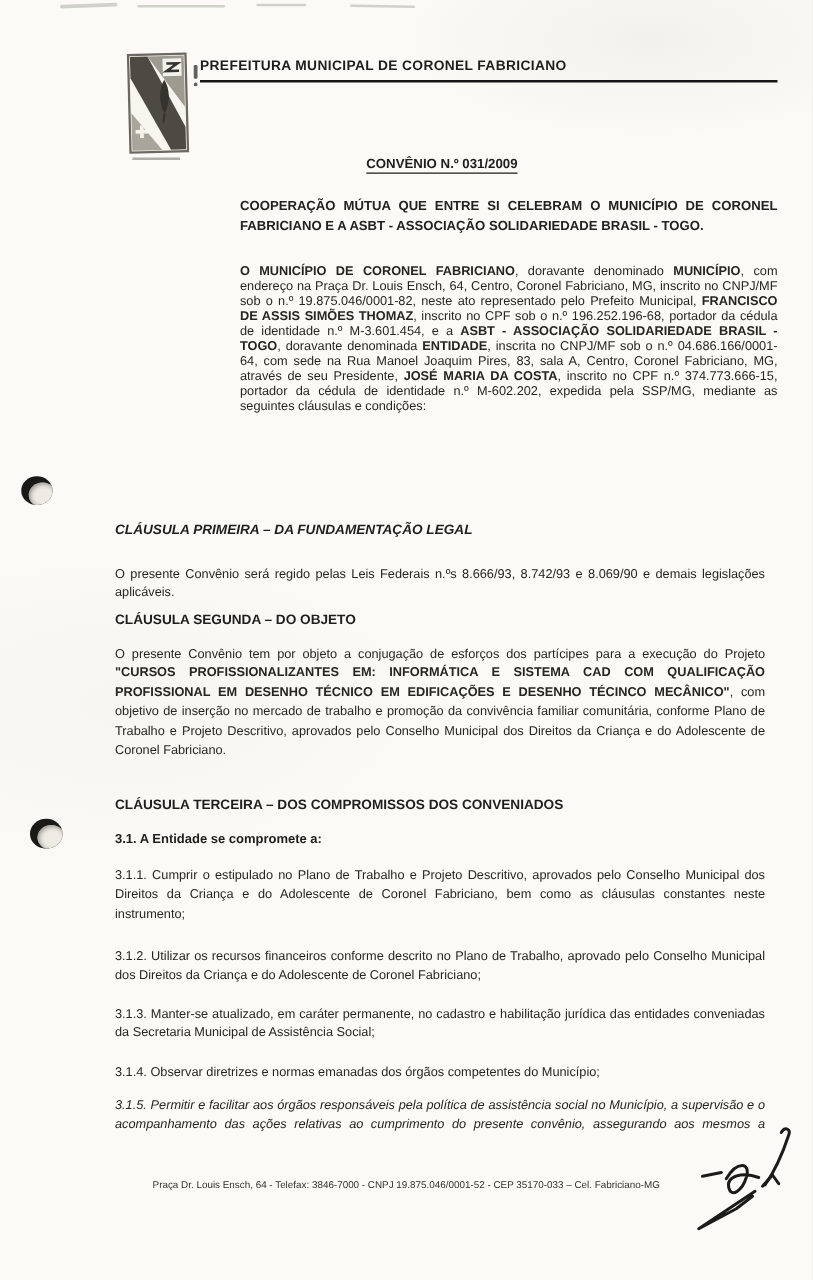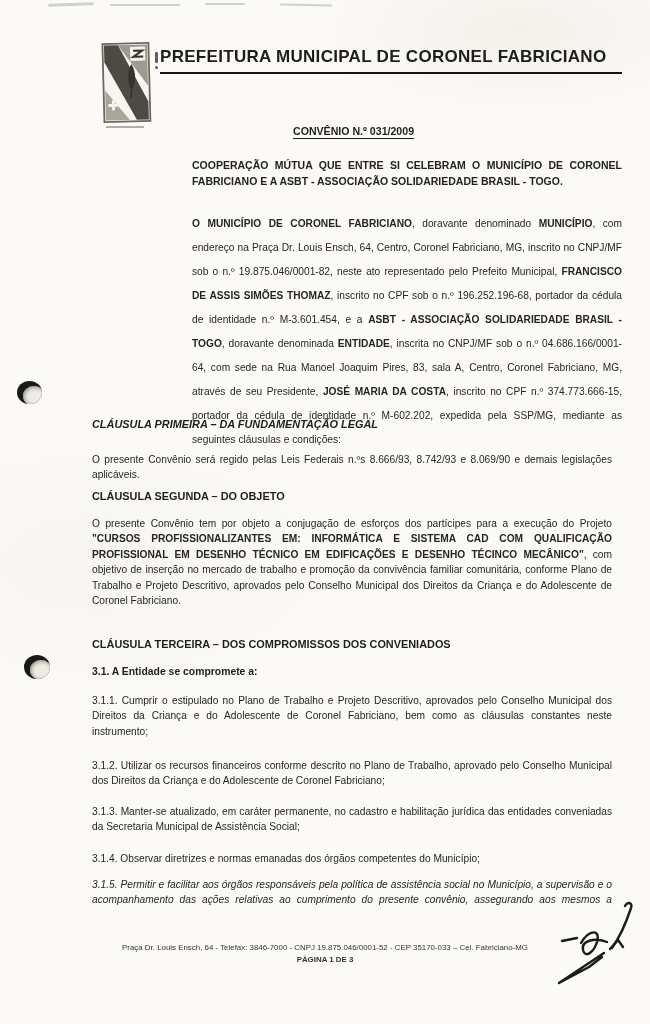--- a/index.html
+++ b/index.html
@@ -21,36 +21,36 @@
   .punch{position:absolute;border-radius:50%;background:#191917;overflow:hidden;}
   .punch::after{content:"";position:absolute;left:6px;top:5px;width:22px;height:20px;border-radius:50%;
     background:#eeebe4;box-shadow:inset 1px 1px 4px #8a8880;}
   .p1{left:17px;top:381px;width:25px;height:23px;}
   .p2{left:24px;top:655px;width:26px;height:24px;}
   
   .logo{position:absolute;left:102px;top:42px;transform:rotate(-1.5deg);}
   .logo-base{position:absolute;left:106px;top:126px;width:38px;height:2px;background:#7d7b73;opacity:.6;}
   .page-title{
     position:absolute;left:160px;top:47px;width:462px;
-    font-size:17px;font-weight:bold;letter-spacing:.3px;white-space:nowrap;
+    font-size:11px;font-weight:bold;letter-spacing:.3px;white-space:nowrap;
     color:#1e1d1b;border-bottom:2.6px solid #161513;padding-bottom:5px;
   }
   .doc-number{
     position:absolute;left:293px;top:125px;
     font-size:10.6px;font-weight:bold;color:#1e1d1b;
     border-bottom:1.6px solid #1e1d1b;padding-bottom:1px;
   }
   
   .preamble{
     position:absolute;left:192px;top:157px;width:430px;
     font-size:10.5px;font-weight:bold;line-height:16px;text-align:justify;color:#232220;
   }
   .parties{
     position:absolute;left:192px;top:212px;width:430px;
-    font-size:10.2px;line-height:24px;text-align:justify;
+    font-size:10.2px;line-height:12px;text-align:justify;
   }
   .clause-heading{
     position:absolute;left:92px;width:522px;
     font-size:10.9px;font-weight:bold;color:#1f1e1c;white-space:nowrap;
   }
   .para{
     position:absolute;left:92px;width:520px;
     font-size:10.2px;line-height:15.4px;text-align:justify;
   }
   .sub-heading{
@@ -110,21 +110,20 @@
   <div class="clause-heading" style="top:638px;">CLÁUSULA TERCEIRA – DOS COMPROMISSOS DOS CONVENIADOS</div>
   <div class="sub-heading" style="top:666px;">3.1. A Entidade se compromete a:</div>
   <div class="para" style="top:693px;">3.1.1. Cumprir o estipulado no Plano de Trabalho e Projeto Descritivo, aprovados pelo Conselho Municipal dos Direitos da Criança e do Adolescente de Coronel Fabriciano, bem como as cláusulas constantes neste instrumento;</div>
   <div class="para" style="top:758px;">3.1.2. Utilizar os recursos financeiros conforme descrito no Plano de Trabalho, aprovado pelo Conselho Municipal dos Direitos da Criança e do Adolescente de Coronel Fabriciano;</div>
   <div class="para" style="top:804px;">3.1.3. Manter-se atualizado, em caráter permanente, no cadastro e habilitação jurídica das entidades conveniadas da Secretaria Municipal de Assistência Social;</div>
   <div class="para" style="top:851px;">3.1.4. Observar diretrizes e normas emanadas dos órgãos competentes do Município;</div>
   <div class="para justify-last" style="top:877px;">3.1.5. Permitir e facilitar aos órgãos responsáveis pela política de assistência social no Município, a supervisão e o acompanhamento das ações relativas ao cumprimento do presente convênio, assegurando aos mesmos a</div>
 
   <div class="footer">
     <div class="f1">Praça Dr. Louis Ensch, 64 - Telefax: 3846-7000 - CNPJ 19.875.046/0001-52 - CEP 35170-033 – Cel. Fabriciano-MG</div>
-    <div class="f3">PÁGINA 1 DE 3</div>
   </div>
 
   <div class="signature">
     <svg width="98" height="112" viewBox="0 0 98 112" aria-hidden="true">
       <g stroke="#1b1b19" stroke-width="2.4" fill="none" stroke-linecap="round" stroke-linejoin="round">
         <path d="M73,10 c3,-5 8,-3 6,2 c-3,9 -9,26 -19,40"></path>
         <path d="M10,45 l15,-3"></path>
         <path d="M29,47 c9,-15 20,-13 16,-1 c-3,10 -12,17 -14,8 c-2,-9 11,-13 24,-8"></path>
         <path d="M58,53 l8,-9 l5,7"></path>
         <path d="M52,57 L7,87 L37,71 l13,-10"></path>

